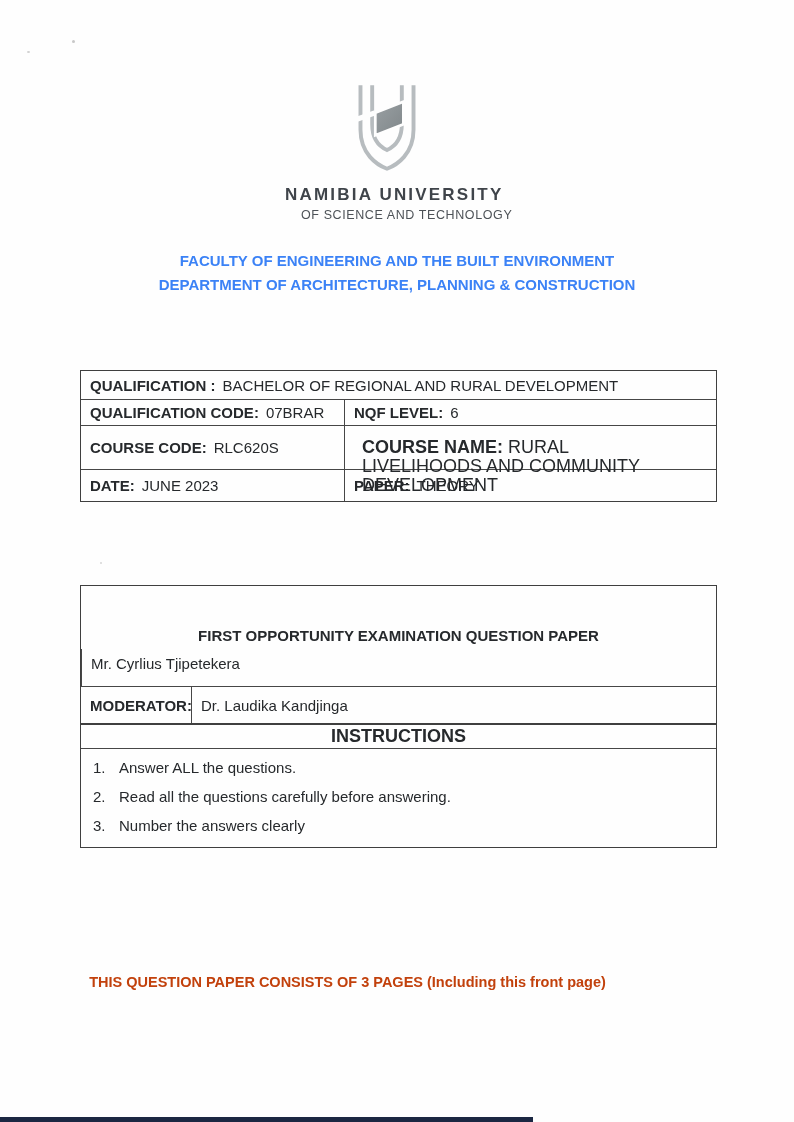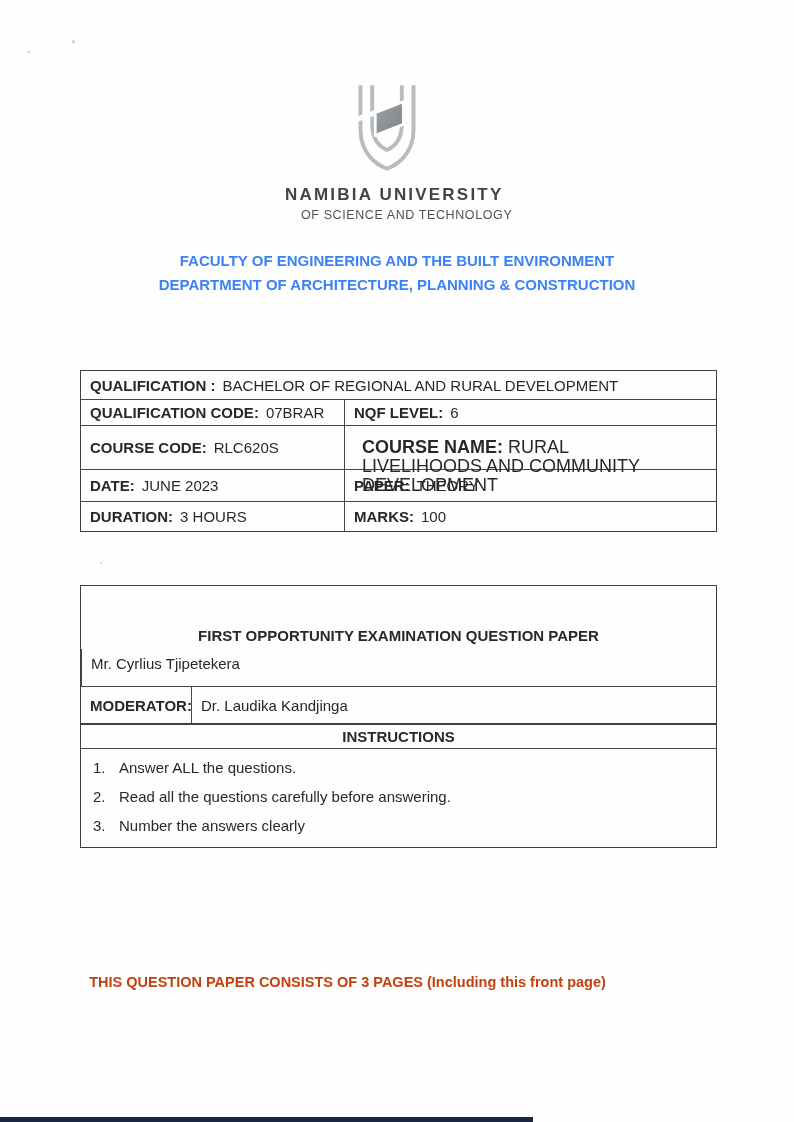--- a/index.html
+++ b/index.html
@@ -52,21 +52,21 @@
   
   .exam{top:585px;}
   .exam .titlerow{height:27px;display:flex;align-items:center;justify-content:center;font-weight:700;font-size:15px;margin-top:36px;}
   .exam .labcol{width:110px;flex:none;}
   .exam .valcol{flex:1;border-left:1.4px solid #464646;}
   .exam .r{height:37px;}
   .exam .toppad{align-items:flex-start;padding-top:6px;}
 
   
   .instr{top:724px;}
-  .instr .titlerow{height:23px;display:flex;align-items:center;justify-content:center;font-weight:700;font-size:15px;text-align:right;}
+  .instr .titlerow{height:23px;display:flex;align-items:center;justify-content:center;font-weight:700;font-size:18px;text-align:right;}
   .instr .body{border-top:1.4px solid #464646;padding:9px 10px 12px 12px;}
   .instr .item{display:flex;font-size:15px;line-height:19px;margin-bottom:10px;}
   .instr .item:last-child{margin-bottom:0;}
   .instr .num{width:26px;flex:none;}
 
   
   .footer-note{position:absolute;left:0;top:974px;width:695px;text-align:center;font-weight:700;font-size:14.5px;color:#c2410c;}
 
   .bottom-bar{position:absolute;left:0;top:1117px;width:533px;height:5px;background:#1b2742;}
 </style>
@@ -129,30 +129,20 @@
     <div class="row h32">
       <div class="cell splitL">
         <span class="b">DATE:</span>
         <span class="v">JUNE 2023</span>
       </div>
       <div class="cell splitR">
         <span class="b">PAPER:</span>
         <span class="v gap-med">THEORY</span>
       </div>
     </div>
-    <div class="row h30">
-      <div class="cell splitL">
-        <span class="b">DURATION:</span>
-        <span class="v gap-med">3 HOURS</span>
-      </div>
-      <div class="cell splitR">
-        <span class="b">MARKS:</span>
-        <span class="v">100</span>
-      </div>
-    </div>
   </div>
 
   <div class="tbl exam">
     <div class="titlerow">FIRST OPPORTUNITY EXAMINATION QUESTION PAPER</div>
     <div class="row r">
       <div class="cell valcol toppad">
         <span>Mr. Cyrlius Tjipetekera</span>
       </div>
     </div>
     <div class="row r">

